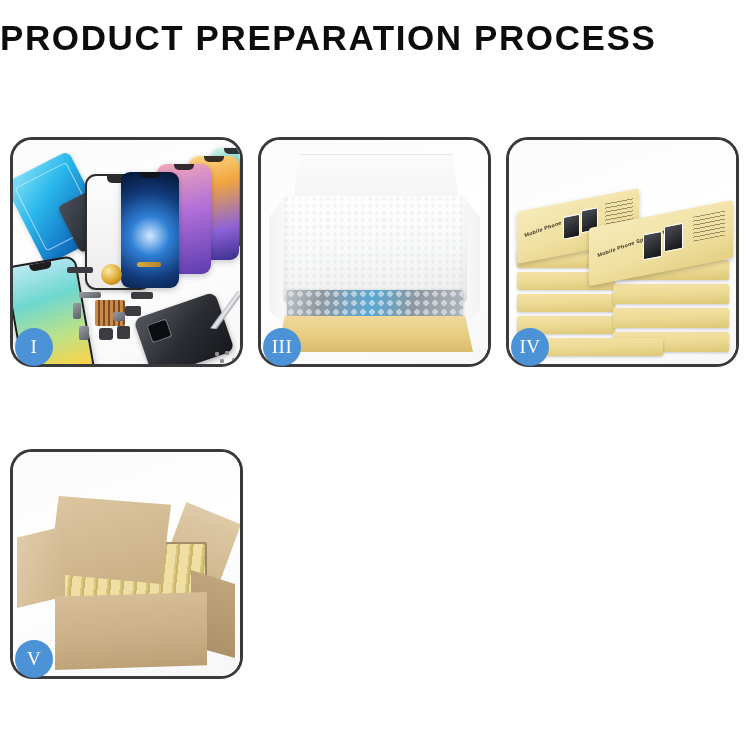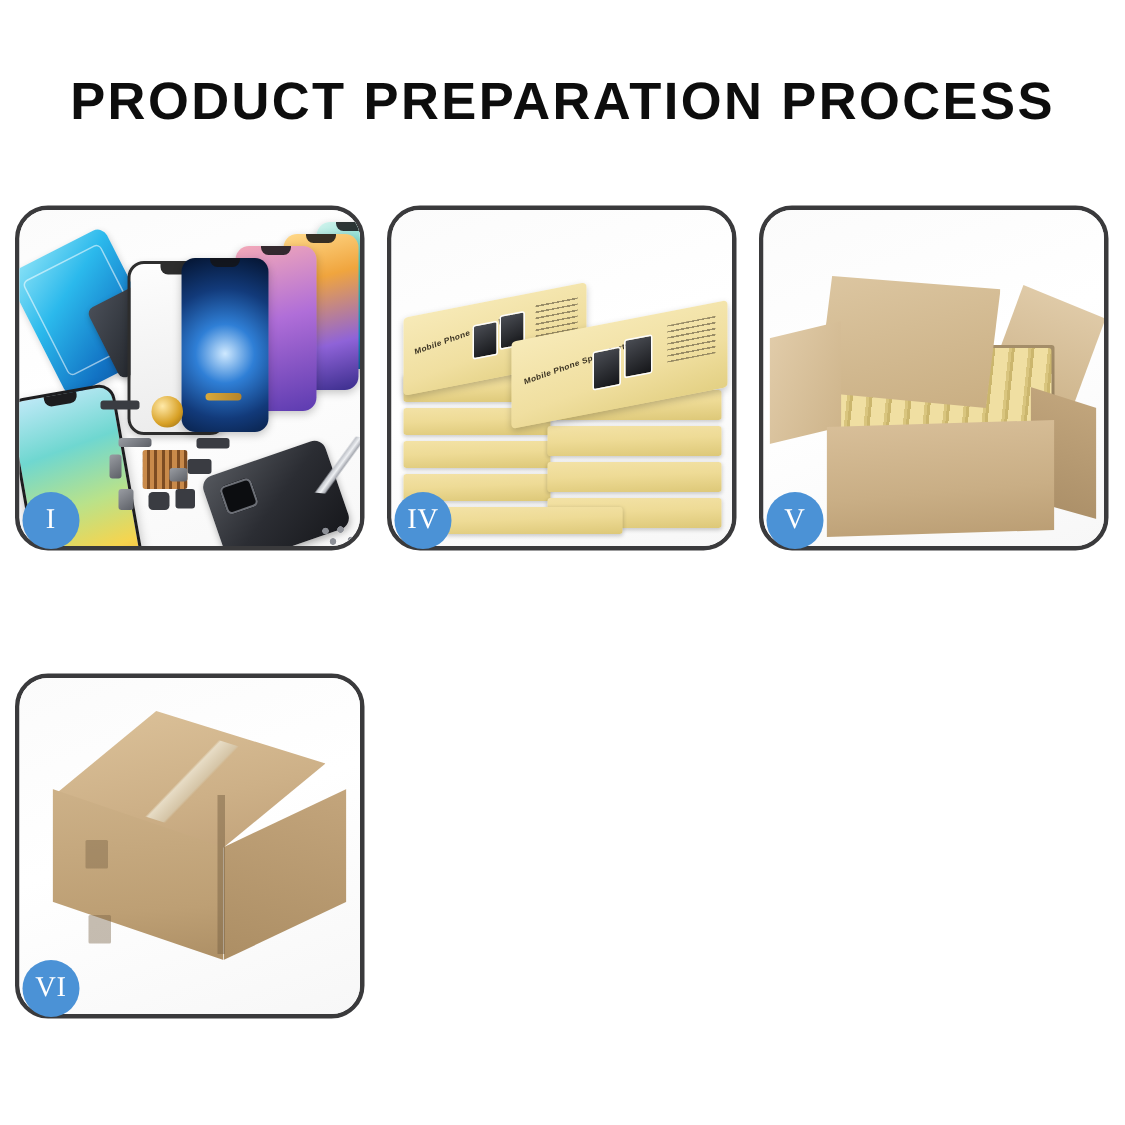--- a/index.html
+++ b/index.html
@@ -6,21 +6,21 @@
   body{
     width:750px;height:750px;
     background:#ffffff;
     font-family:"Liberation Sans", sans-serif;
     overflow:hidden;
     position:relative;
   }
   .page{width:750px;height:750px;position:relative;}
 
   
-  .header{text-align:center;padding-top:50px;}
+  .header{padding-top:20px;}
   .title{
     font-size:35px;font-weight:700;color:#0d0d0d;
     letter-spacing:1.6px;line-height:1.05;
     font-family:"Liberation Sans", sans-serif;
     white-space:nowrap;
   }
   .subtitle{
     margin-top:11px;font-size:14.5px;color:#161616;
     letter-spacing:.2px;white-space:nowrap;font-weight:400;
   }
@@ -361,20 +361,33 @@
           <div class="prt" style="left:104px;top:186px;width:13px;height:13px;"></div>
           <div class="prt grey" style="left:100px;top:172px;width:12px;height:9px;"></div>
         </div>
       </div>
       <div class="badge">
         <span>I</span>
       </div>
     </div>
 
 
+    <div class="panel">
+      <div class="panel-inner">
+        <div class="kb-lidback"></div>
+        <div class="kb-side-l"></div>
+        <div class="kb-side-r"></div>
+        <div class="kb-foam"></div>
+        <div class="kb-content"></div>
+        <div class="kb-front"></div>
+      </div>
+      <div class="badge">
+        <span>III</span>
+      </div>
+    </div>
 
     <div class="panel">
       <div class="panel-inner">
         <div class="stk">
 
           <div class="bx" style="left:2px;top:86px;width:98px;height:18px;"></div>
           <div class="bx" style="left:2px;top:108px;width:98px;height:18px;"></div>
           <div class="bx" style="left:2px;top:130px;width:98px;height:18px;"></div>
           <div class="bx" style="left:2px;top:152px;width:98px;height:18px;"></div>
 
@@ -414,31 +427,15 @@
           <div class="ct5-flapL"></div>
           <div class="ct5-side"></div>
           <div class="ct5-front"></div>
         </div>
       </div>
       <div class="badge">
         <span>V</span>
       </div>
     </div>
 
-    <div class="panel">
-      <div class="panel-inner">
-        <div style="position:absolute;inset:0;">
-          <div class="ct6-top"></div>
-          <div class="ct6-tape"></div>
-          <div class="ct6-front"></div>
-          <div class="ct6-side"></div>
-          <div class="ct6-seam"></div>
-          <div class="ct6-tab" style="left:44px;top:108px;"></div>
-          <div class="ct6-tab" style="left:46px;top:158px;"></div>
-        </div>
-      </div>
-      <div class="badge">
-        <span>VI</span>
-      </div>
-    </div>
 
   </div>
 </div>
 
 </body></html>

